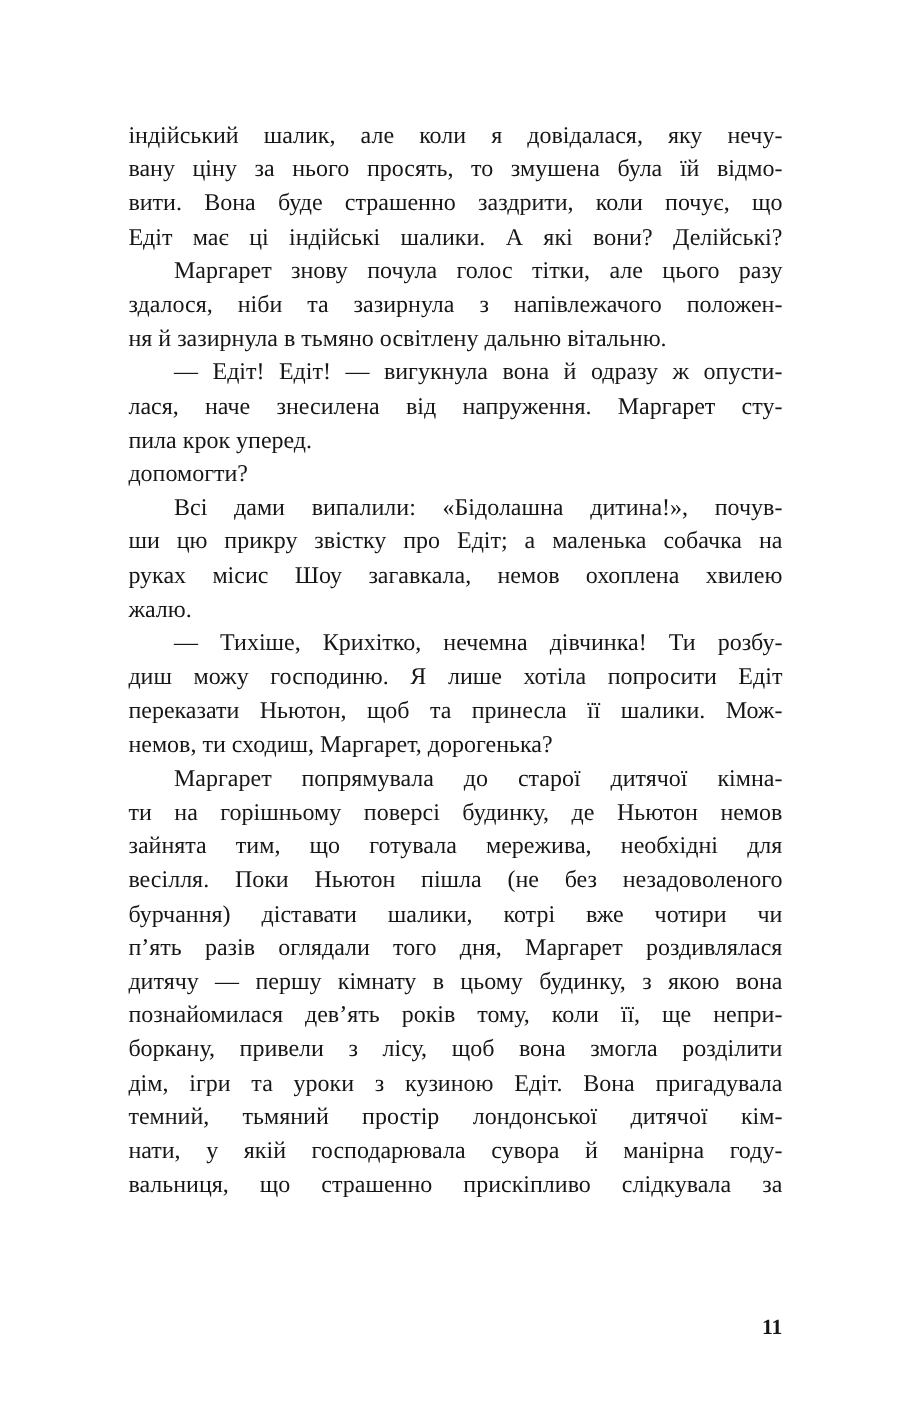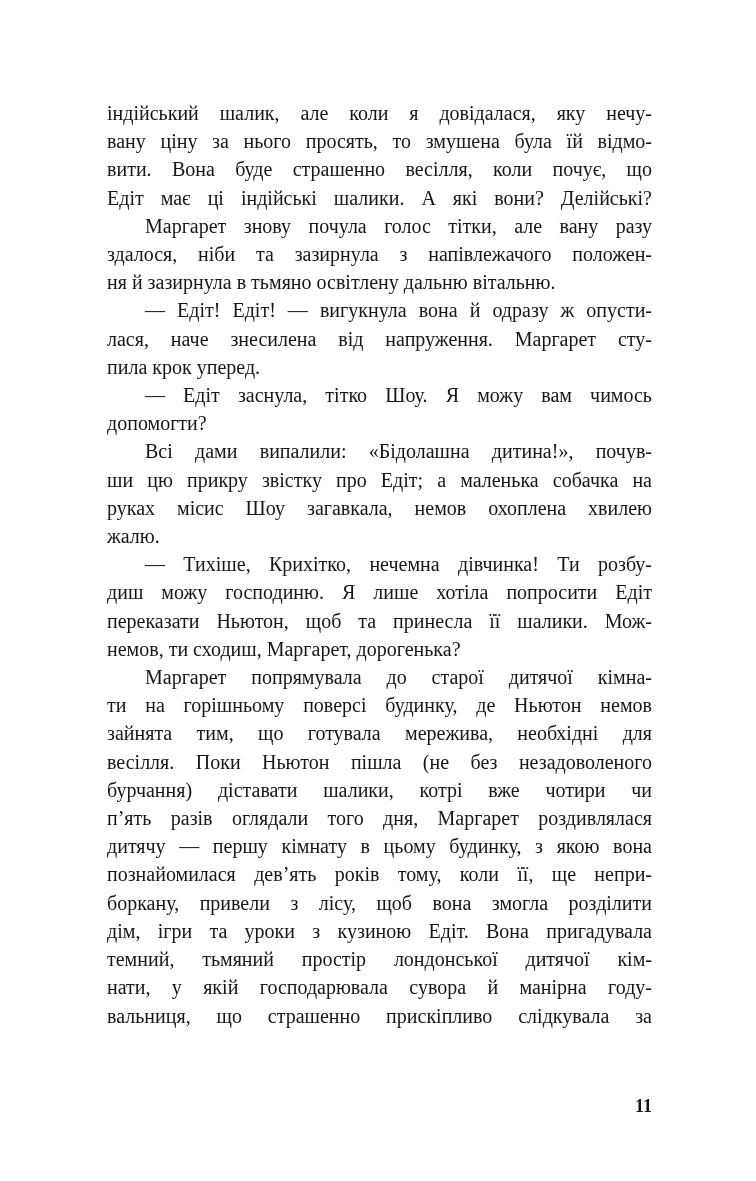--- a/index.html
+++ b/index.html
@@ -51,35 +51,34 @@
   }
 </style>
 </head>
 <body>
 
 <div class="book-page">
   <div class="page-text">
       <div class="para">
         <div class="line">індійський шалик, але коли я довідалася, яку нечу-</div>
         <div class="line">вану ціну за нього просять, то змушена була їй відмо-</div>
-        <div class="line">вити. Вона буде страшенно весілля, коли почує, що</div>
+        <div class="line">вити. Вона буде страшенно заздрити, коли почує, що</div>
         <div class="line">Едіт має ці індійські шалики. А які вони? Делійські?</div>
       </div>
       <div class="para">
-        <div class="line indent">Маргарет знову почула голос тітки, але вану разу</div>
+        <div class="line indent">Маргарет знову почула голос тітки, але цього разу</div>
         <div class="line">здалося, ніби та зазирнула з напівлежачого положен-</div>
         <div class="line last">ня й зазирнула в тьмяно освітлену дальню вітальню.</div>
       </div>
       <div class="para">
         <div class="line indent">— Едіт! Едіт! — вигукнула вона й одразу ж опусти-</div>
         <div class="line">лася, наче знесилена від напруження. Маргарет сту-</div>
         <div class="line last">пила крок уперед.</div>
       </div>
       <div class="para">
-        <div class="line indent">— Едіт заснула, тітко Шоу. Я можу вам чимось</div>
         <div class="line last">допомогти?</div>
       </div>
       <div class="para">
         <div class="line indent">Всі дами випалили: «Бідолашна дитина!», почув-</div>
         <div class="line">ши цю прикру звістку про Едіт; а маленька собачка на</div>
         <div class="line">руках місис Шоу загавкала, немов охоплена хвилею</div>
         <div class="line last">жалю.</div>
       </div>
       <div class="para">
         <div class="line indent">— Тихіше, Крихітко, нечемна дівчинка! Ти розбу-</div>

